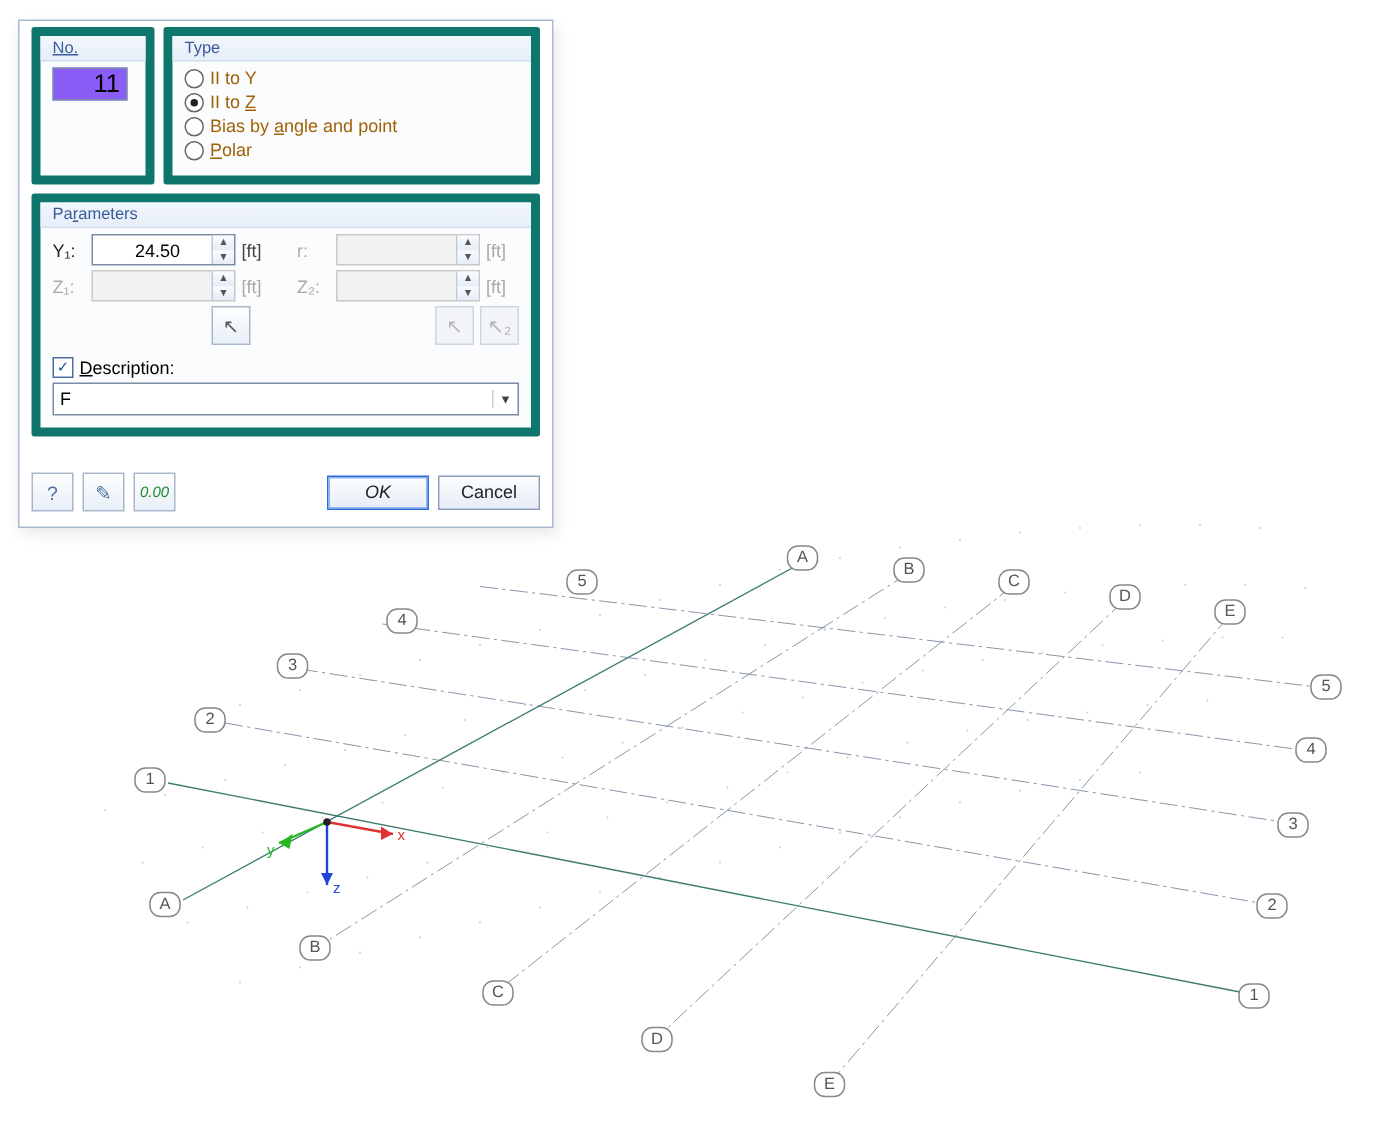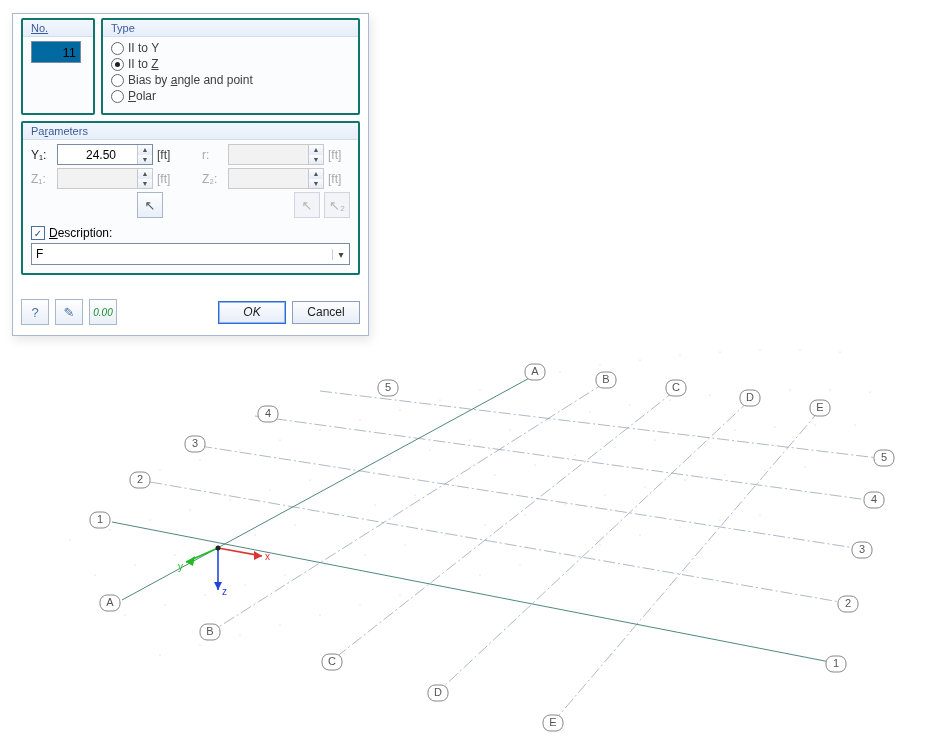--- a/index.html
+++ b/index.html
@@ -39,21 +39,21 @@
   color: #333;
 }
 .dlg-body {
   padding: 4px 8px 8px 8px;
 }
 .row-groups {
   display: flex;
   gap: 6px;
 }
 .group {
-  border: 2px solid #0f766e;
+  border: 6px solid #0f766e;
   border-radius: 2px;
   background: #fbfcfe;
   padding: 4px 8px 8px 8px;
   margin-bottom: 6px;
 }
 .group-head {
   color: #3a5a9b;
   font-size: 11px;
   margin: -4px -8px 4px -8px;
   padding: 2px 8px;
@@ -66,29 +66,29 @@
 }
 .group.type {
   flex: 1;
 }
 .num-input {
   width: 42px;
   height: 18px;
   border: 1px solid #7a8ca5;
   text-align: right;
   padding-right: 4px;
-  font-size: 13px;
-  background: #0369a1;
+  font-size: 17px;
+  background: #8b5cf6;
 }
 .radio-row {
   display: flex;
   align-items: center;
   gap: 4px;
   margin: 2px 0;
-  color: #404040;
+  color: #a16207;
 }
 .radio-circle {
   width: 11px;
   height: 11px;
   border: 1px solid #666;
   border-radius: 50%;
   display: inline-flex;
   align-items: center;
   justify-content: center;
   background: #fff;

